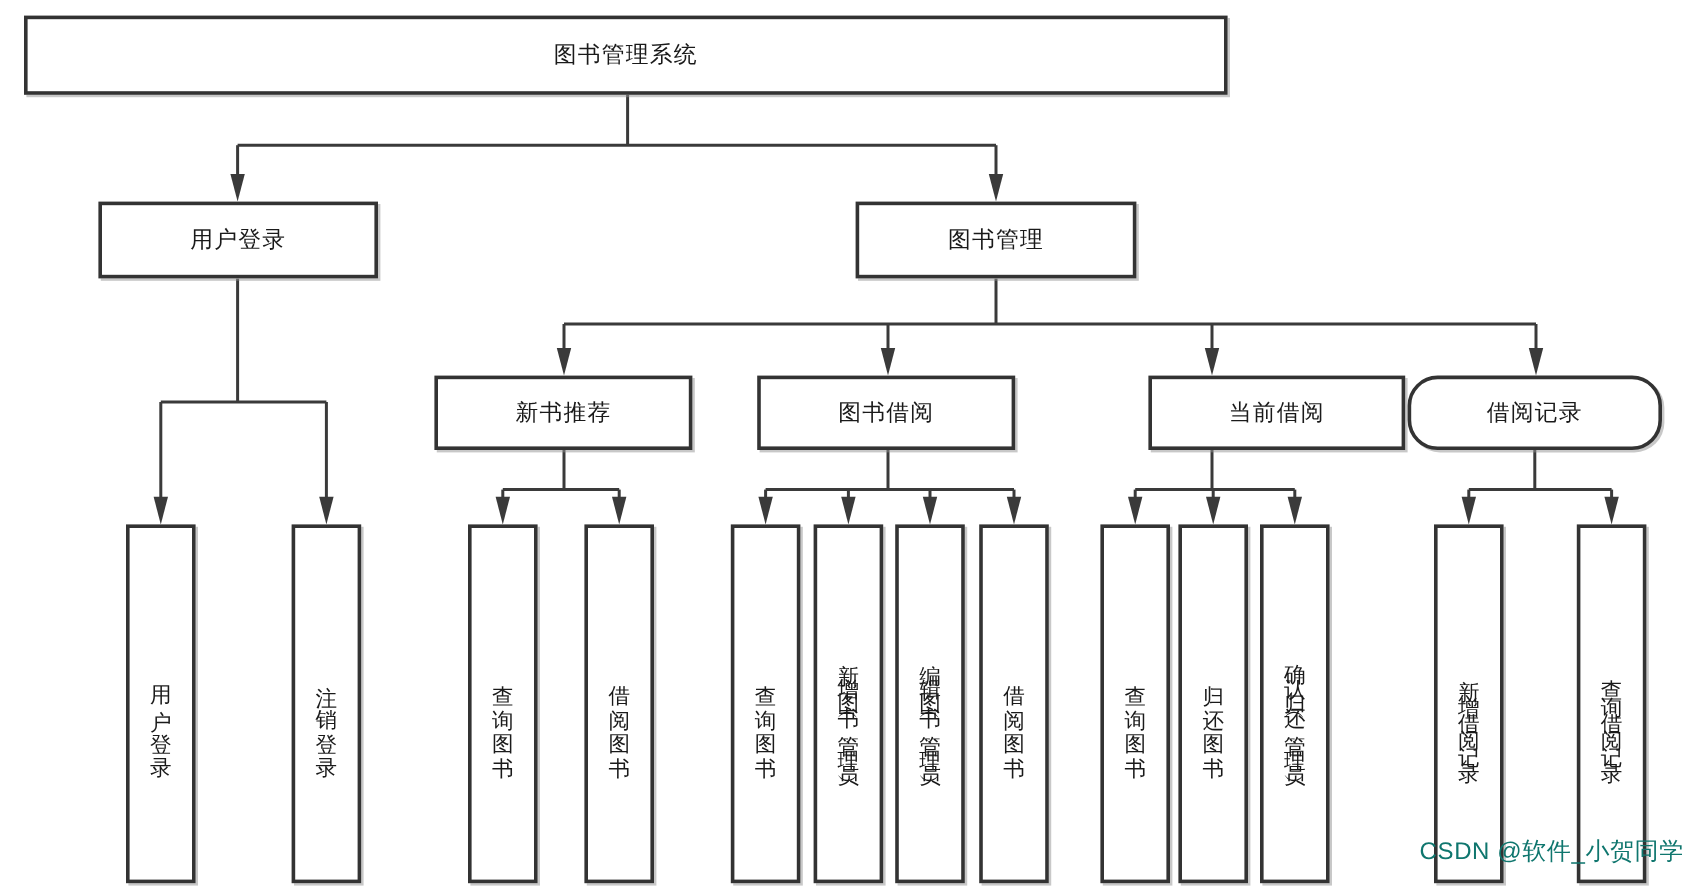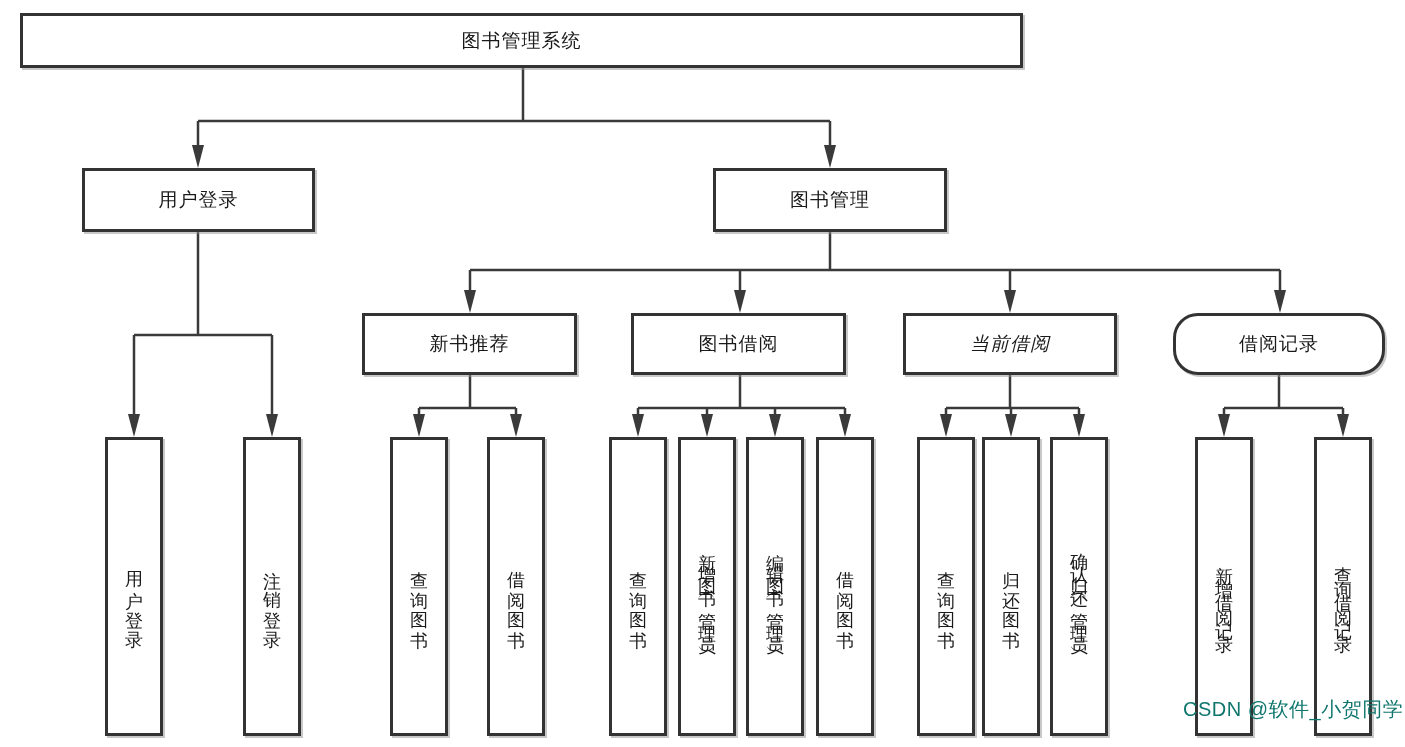--- a/index.html
+++ b/index.html
@@ -8,21 +8,21 @@
     font-family:"Liberation Sans", sans-serif; overflow:hidden;
   }
   #wires { position:absolute; left:0; top:0; z-index:1; }
   .box {
     position:absolute; box-sizing:border-box; background:#ffffff;
     border:3px solid #333333; z-index:2;
     display:flex; align-items:center; justify-content:center;
     box-shadow:2px 2px 0 rgba(145,145,145,0.5);
   }
   .hlabel { font-size:19px; color:#1a1a1a; letter-spacing:1px; white-space:nowrap; }
-  .root  { left:20px;  top:13px;  width:1003px; height:55px; }
+  .root  { left:20px;  top:13px;  width:1003px; height:66px; }
   .lvl2  { top:168px; height:64px; width:233px; }
   .lvl3  { top:313px; height:62px; }
   .leaf  { top:437px; height:299px; width:58px; }
   .vtext {
     writing-mode:vertical-rl; text-orientation:mixed;
     font-size:18px; color:#1a1a1a; white-space:nowrap;
   }
   .ls4 { letter-spacing:20px; margin-bottom:-20px; }
   .ls6 { letter-spacing:14px; margin-bottom:-14px; }
   .ls9 { letter-spacing:12px; margin-bottom:-12px; }
@@ -112,21 +112,21 @@
   <div class="box lvl3" style="left:362px; width:215px;">
     <span class="hlabel">新书推荐</span>
   </div>
 
   <div class="box lvl2" style="left:713px; width:234px;">
     <span class="hlabel">图书管理</span>
   </div>
   <div class="box lvl3" style="left:631px; width:215px;">
     <span class="hlabel">图书借阅</span>
   </div>
-  <div class="box lvl3" style="left:903px; width:214px;font-style:italic;">
+  <div class="box lvl3" style="left:957px; width:214px;">
     <span class="hlabel">当前借阅</span>
   </div>
   <div class="box lvl3" style="left:1173px; width:212px;border-radius:25px;">
     <span class="hlabel">借阅记录</span>
   </div>
 
   <div class="box leaf" style="left:105px;">
     <span class="vtext ls4">用户登录</span>
   </div>
   <div class="box leaf" style="left:243px;">

